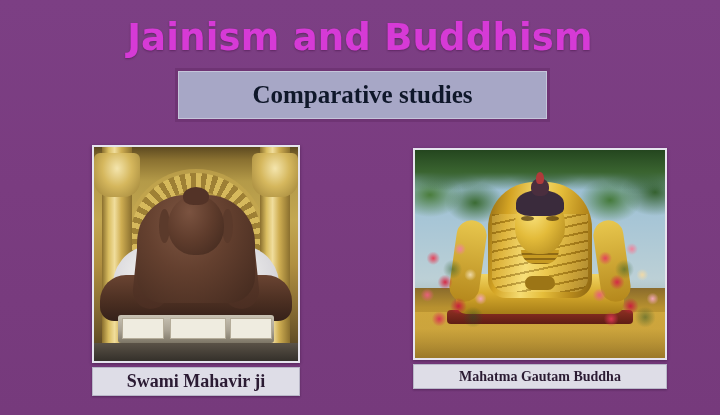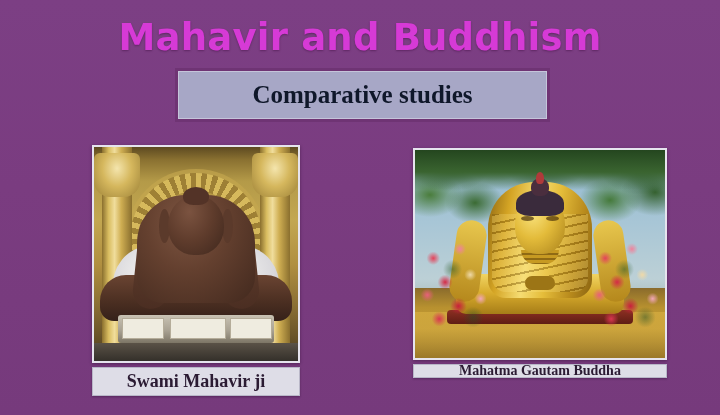--- a/index.html
+++ b/index.html
@@ -88,21 +88,21 @@
     box-shadow: 0 1px 2px rgba(40,10,45,0.4);
     display: flex;
     align-items: center;
     justify-content: center;
     font-family: "Liberation Serif", serif;
     font-weight: bold;
     color: #2b1b33;
     white-space: nowrap;
   }
   #caption-mahavir { height: 29px; font-size: 18px; }
-  #caption-buddha  { height: 14px; font-size: 14px; }
+  #caption-buddha  { height: 25px; font-size: 14px; }
 
   
   .m-bg {
     position: absolute; inset: 0;
     background:
       linear-gradient(180deg, #5d4a21 0%, #8a7131 6%, #b49a48 16%, #c3a751 34%,
                       #b08f40 55%, #8a6f34 74%, #6b5529 88%, #4a3b1e 100%);
   }
   
   .m-halo {
@@ -427,21 +427,21 @@
       radial-gradient(circle 10px at 30% 88%, #d93650 0%, rgba(217,54,80,0) 75%),
       radial-gradient(circle 12px at 48% 34%, rgba(46,92,42,0.55) 0%, rgba(46,92,42,0) 80%),
       radial-gradient(circle 13px at 76% 86%, rgba(38,80,36,0.5) 0%, rgba(38,80,36,0) 80%);
   }
 </style>
 </head>
 <body>
 
 <div id="slide">
 
-  <div id="slide-title">Mahavir and Buddhism</div>
+  <div id="slide-title">Jainism and Buddhism</div>
 
   <div id="subtitle-box">
     <span id="subtitle-text">Comparative studies</span>
   </div>
 
   <div class="figure" id="figure-mahavir">
     <div class="photo" id="photo-mahavir">
       <div class="m-bg"></div>
       <div class="m-halo"></div>
       <div class="m-halo-inner"></div>

